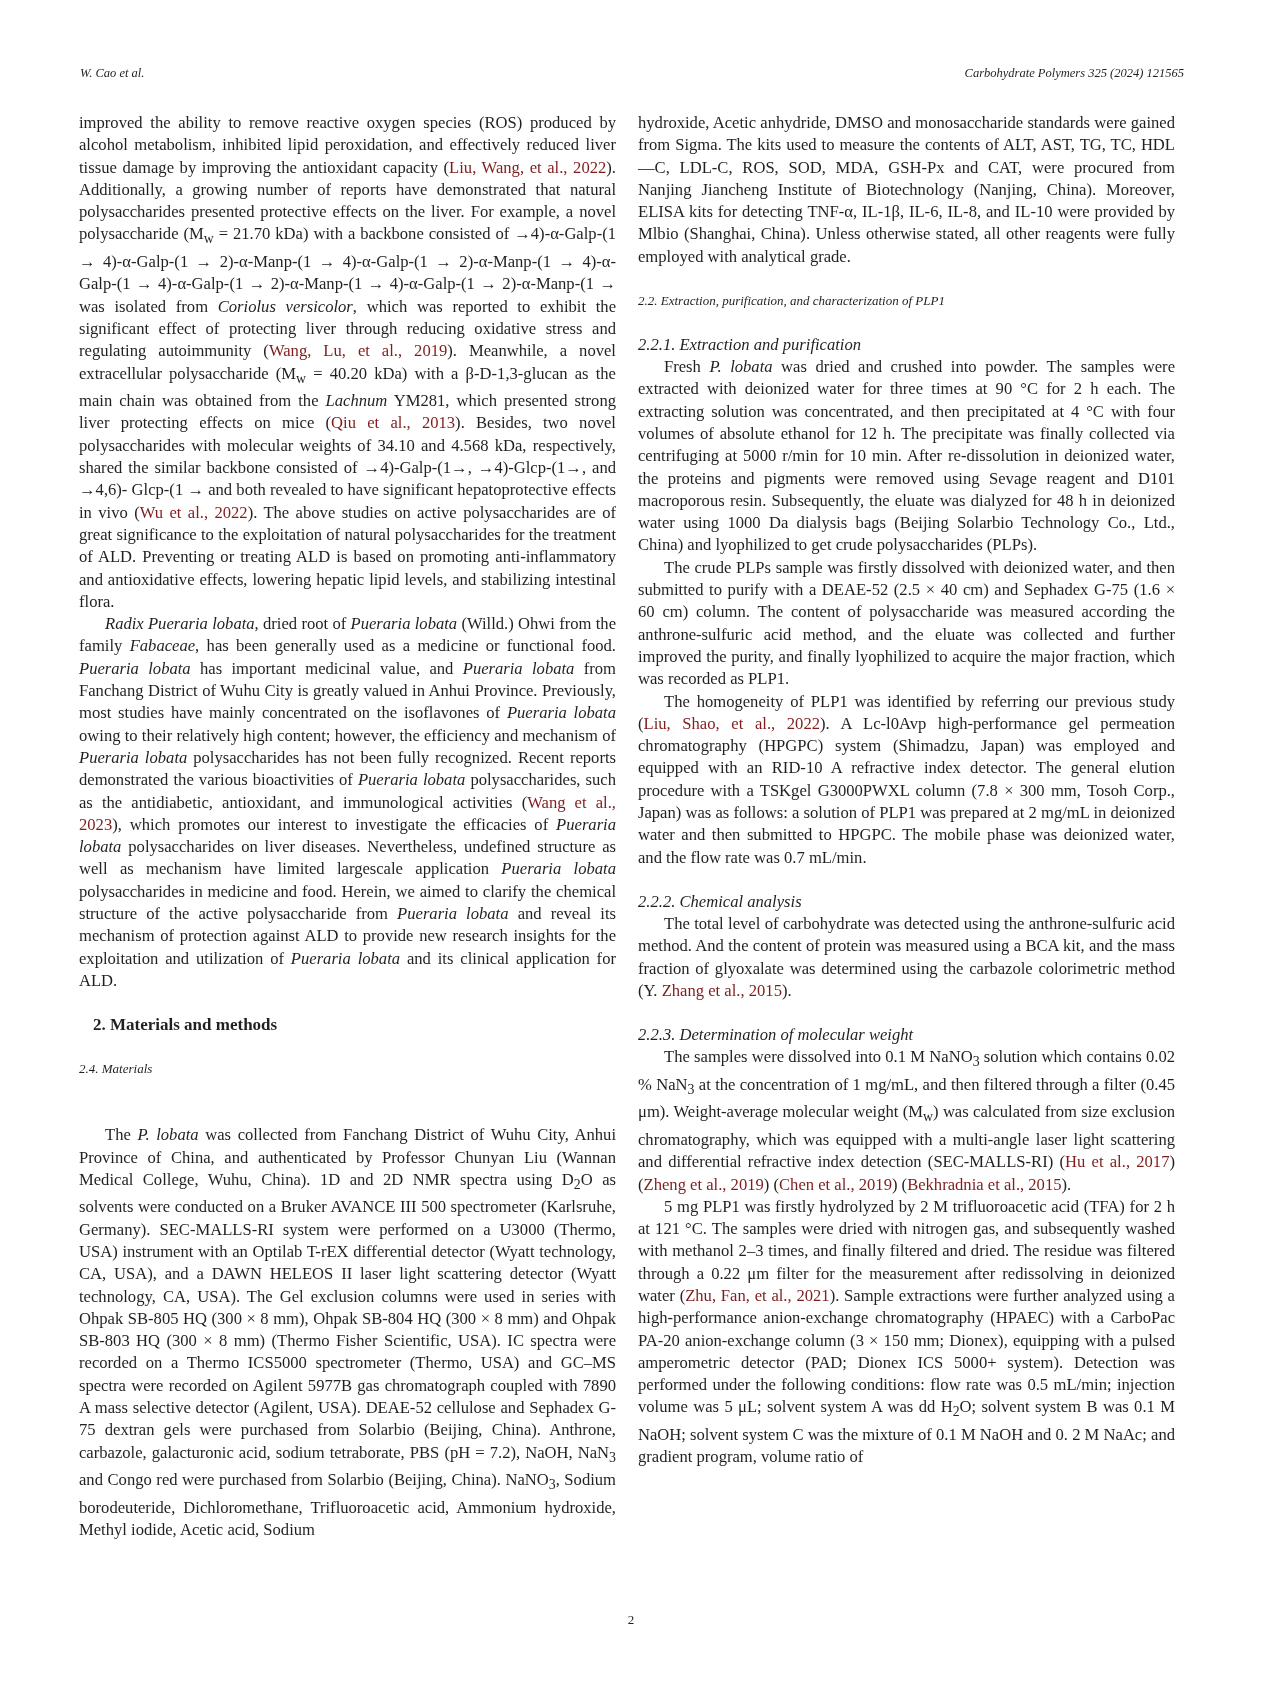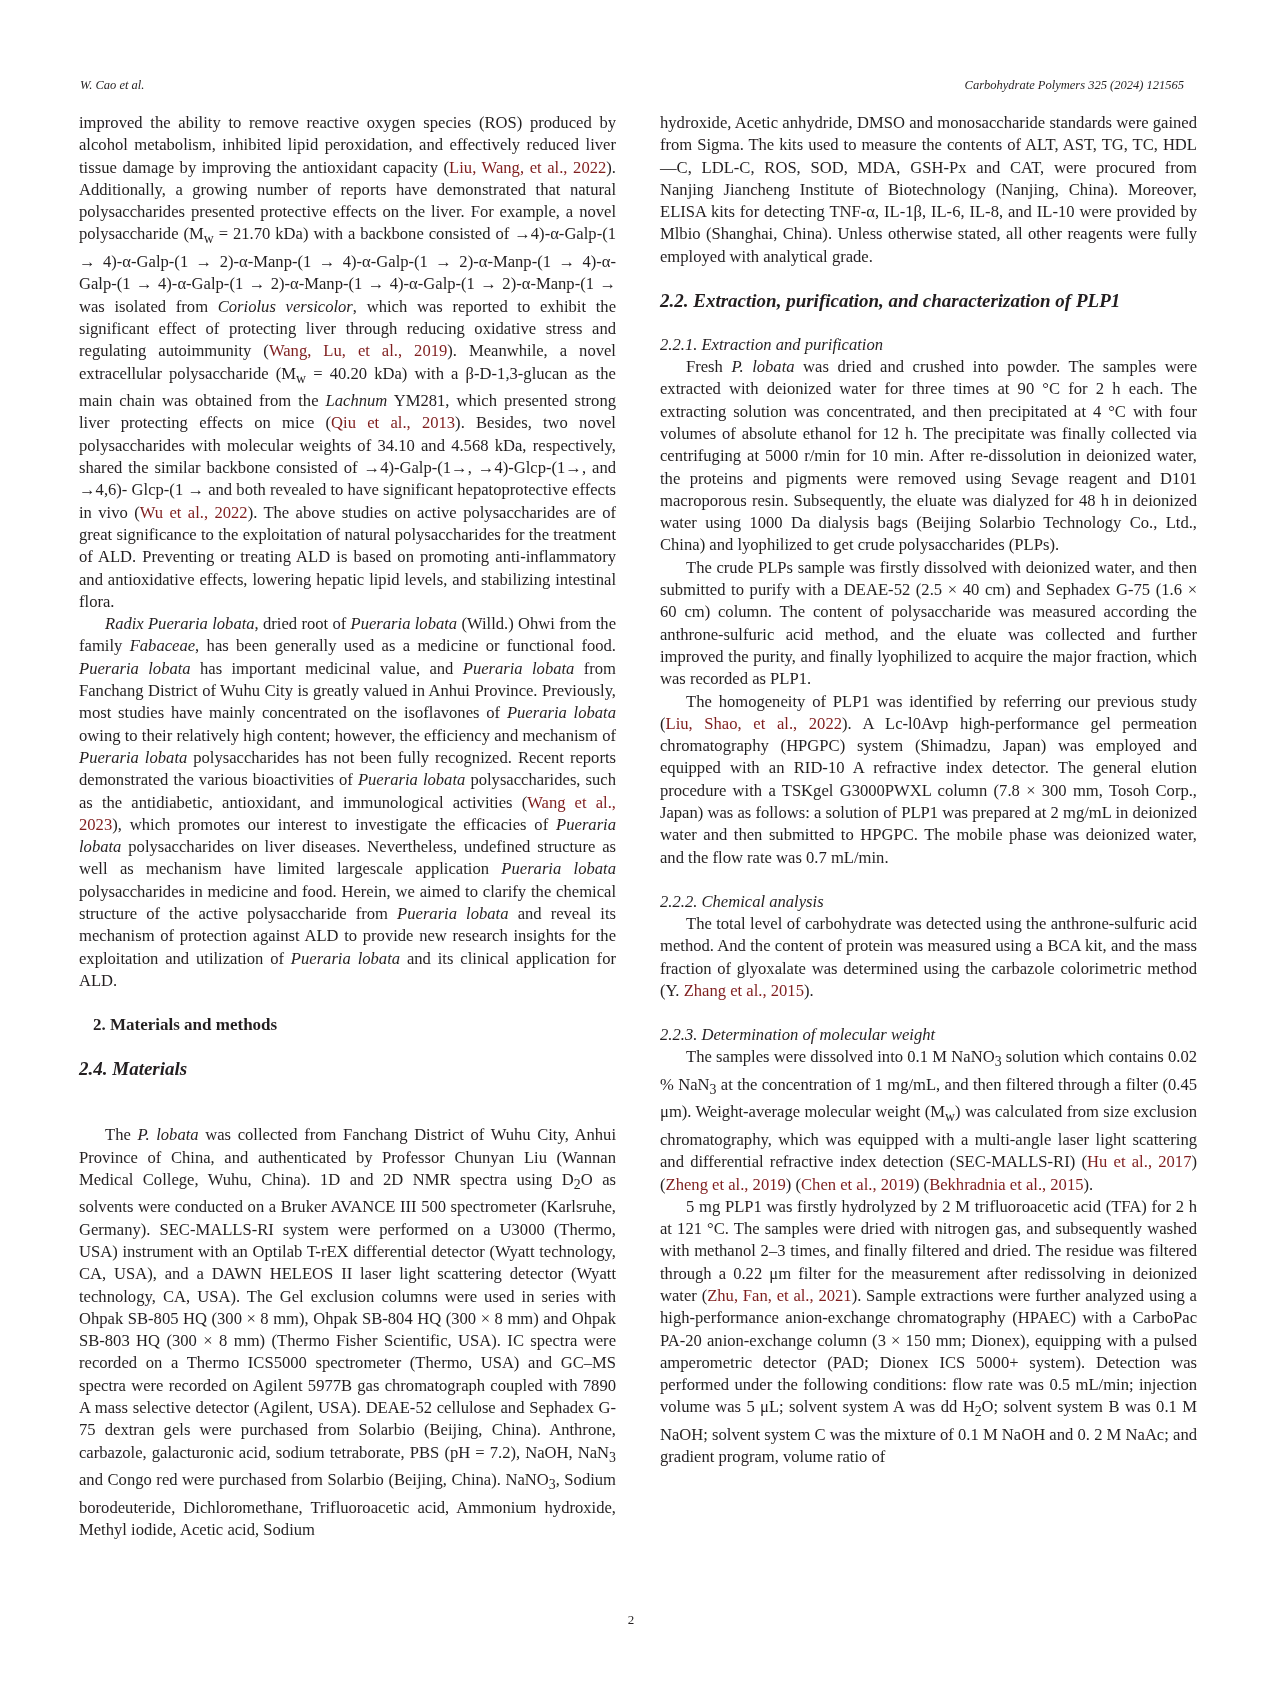--- a/index.html
+++ b/index.html
@@ -1,29 +1,29 @@
 <!DOCTYPE html>
 <html><head>
 <meta charset="utf-8">
 <style>
   html, body { margin: 0; padding: 0; background: #ffffff; }
   body { width: 1262px; height: 1683px; position: relative; overflow: hidden;
          font-family: "Liberation Serif", "DejaVu Serif", serif; color: #231f20; }
-  .running-head { position: absolute; top: 78px; font-size: 12.5px; font-style: italic; color: #231f20; }
+  .running-head { position: absolute; top: 66px; font-size: 12.5px; font-style: italic; color: #231f20; }
   .rh-left { left: 80px; }
   .rh-right { right: 78px; }
   .col { position: absolute; top: 112px; width: 537px; font-size: 16.6px; line-height: 22.3px;
          text-align: justify; hyphens: auto; }
   .col-left { left: 79px; }
-  .col-right { left: 660px; width: 537px; }
+  .col-right { left: 638px; width: 537px; }
   p { margin: 0; }
   p.indent { text-indent: 26px; }
   .link { color: #7f1d1d; }
   h2.sec { font-size: 17px; font-weight: bold; margin: 22px 0 22px 14px; line-height: 22px; font-family: "Liberation Serif", serif; }
-  h3.sub { font-size: 19px; font-style: italic; font-weight: bold; margin: 22px 0 22px 0; line-height: 22px; }
+  h3.sub { font-size: 13px; font-style: italic; font-weight: normal; margin: 22px 0 22px 0; line-height: 22px; }
   h4.subsub { font-size: 16.6px; font-style: italic; font-weight: normal; margin: 22px 0 0 0; line-height: 22px; }
   .gap { height: 22px; }
   .page-number { position: absolute; top: 1612px; left: 0; width: 1262px; text-align: center; font-size: 13px; }
   i { font-style: italic; }
 </style>
 </head>
 <body>
 
 <div class="running-head rh-left">W. Cao et al.</div>
 <div class="running-head rh-right">Carbohydrate Polymers 325 (2024) 121565</div>

